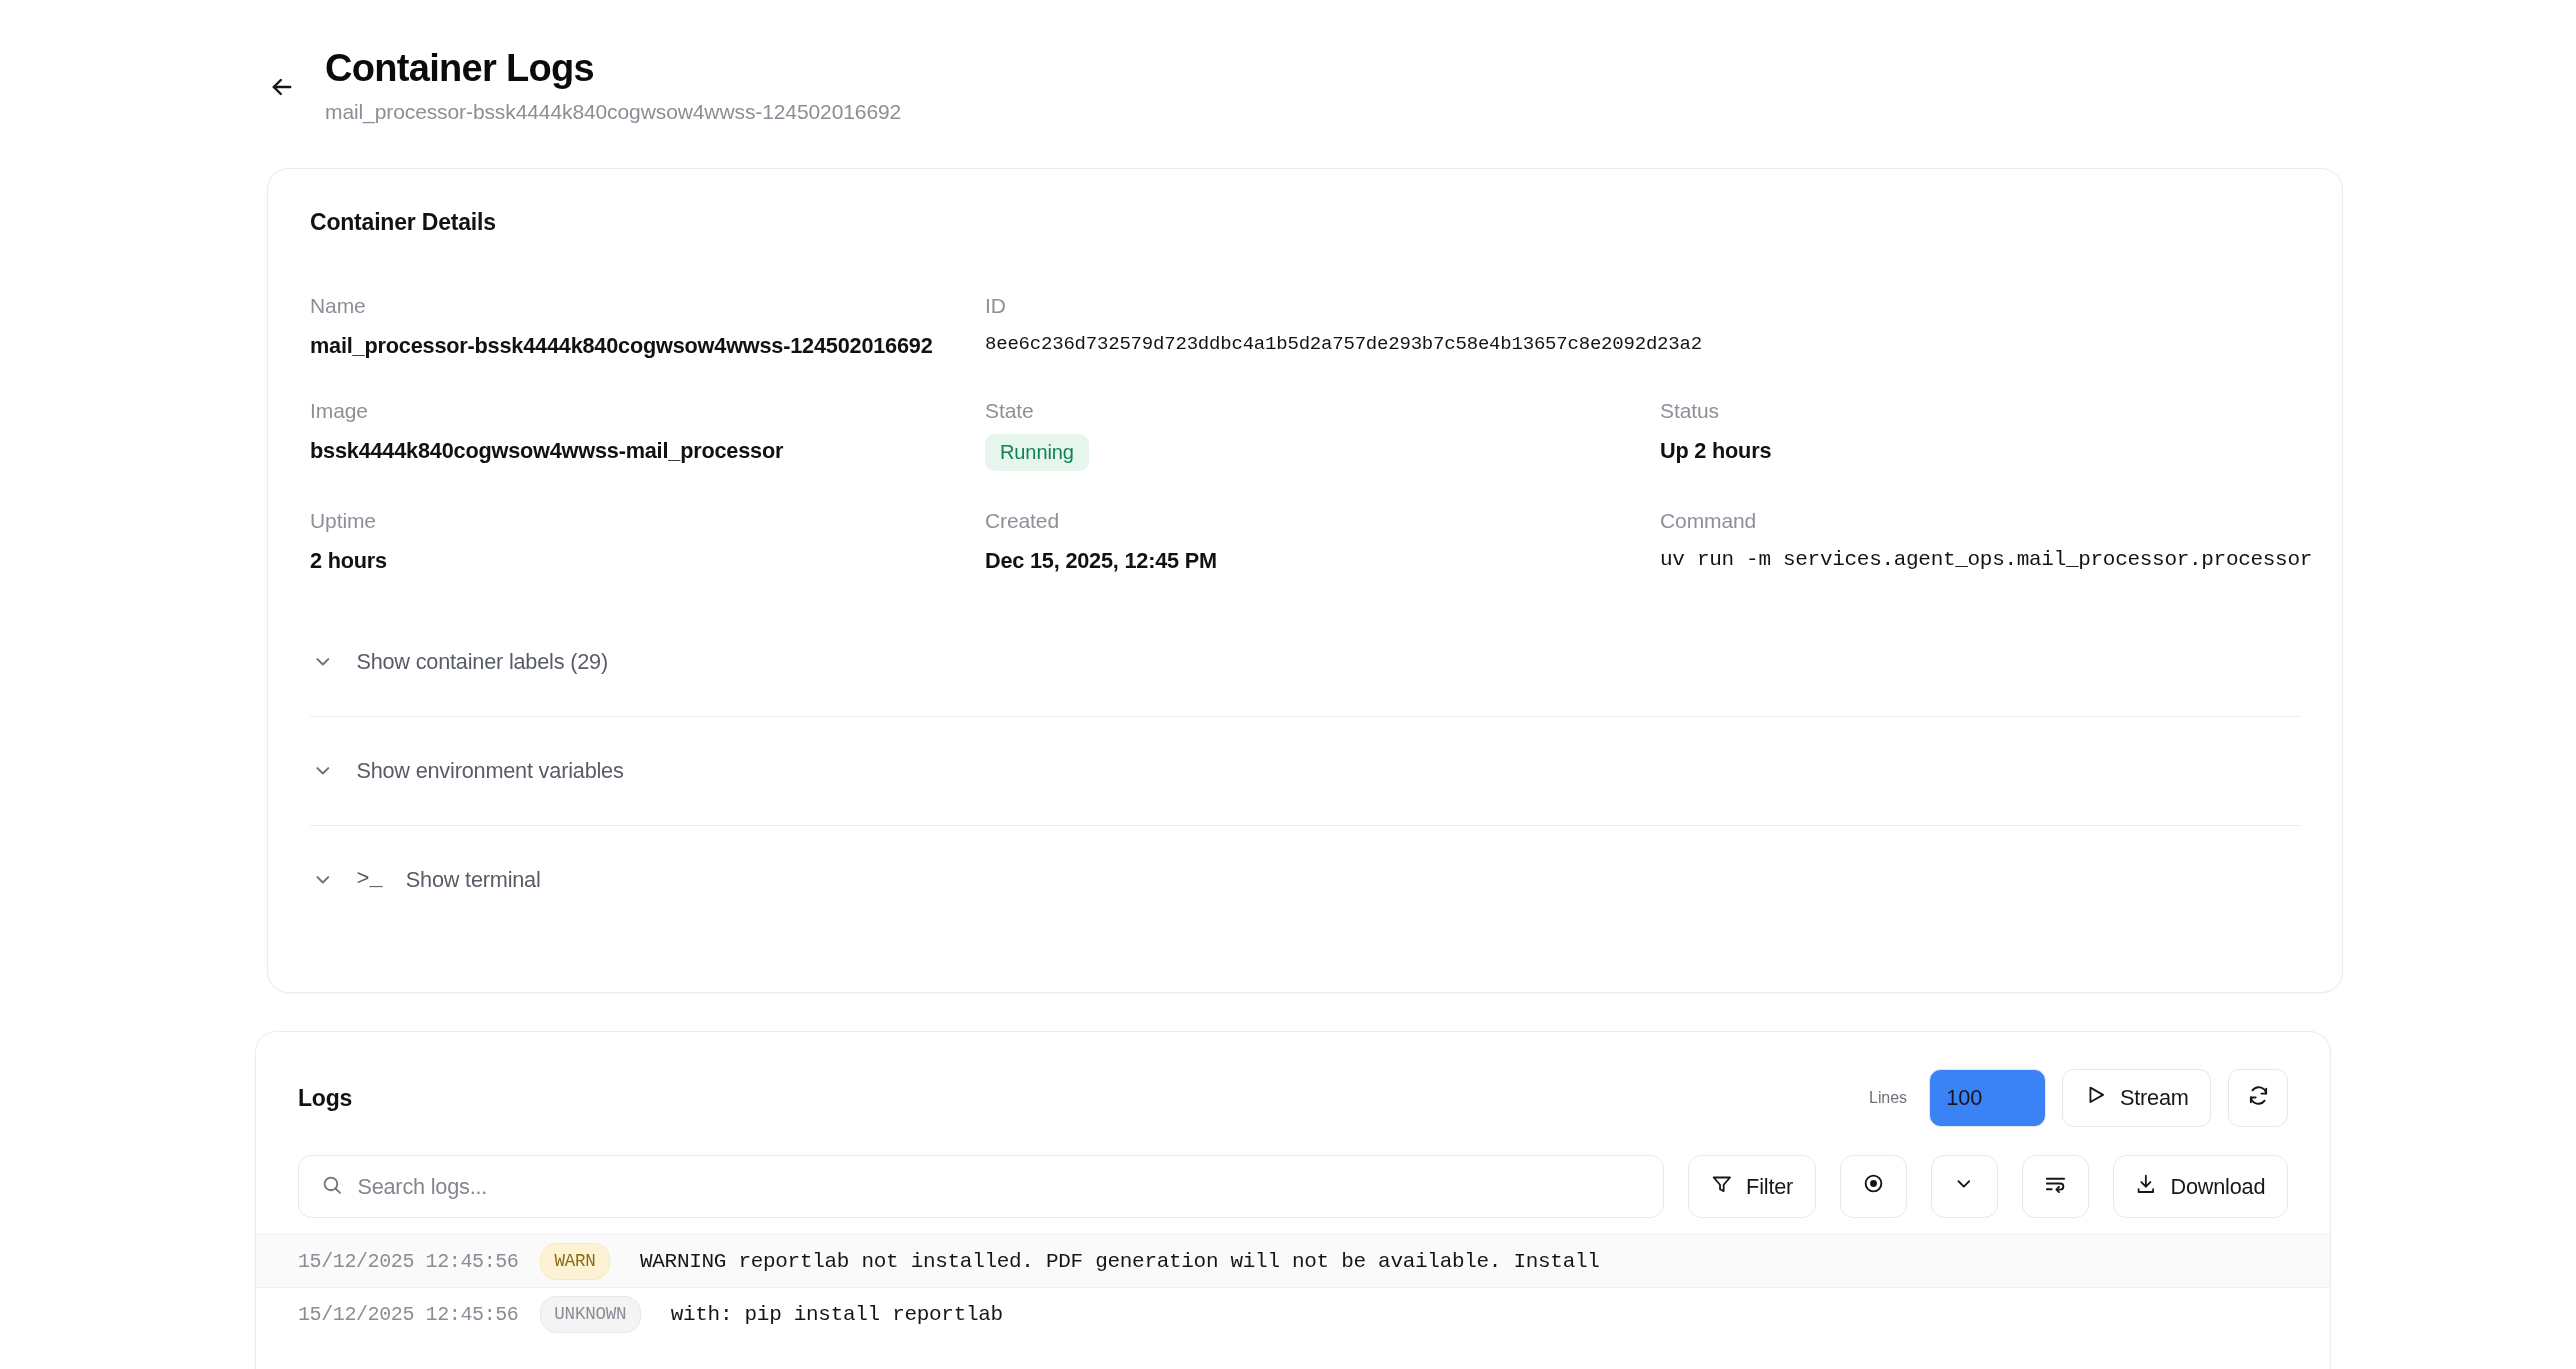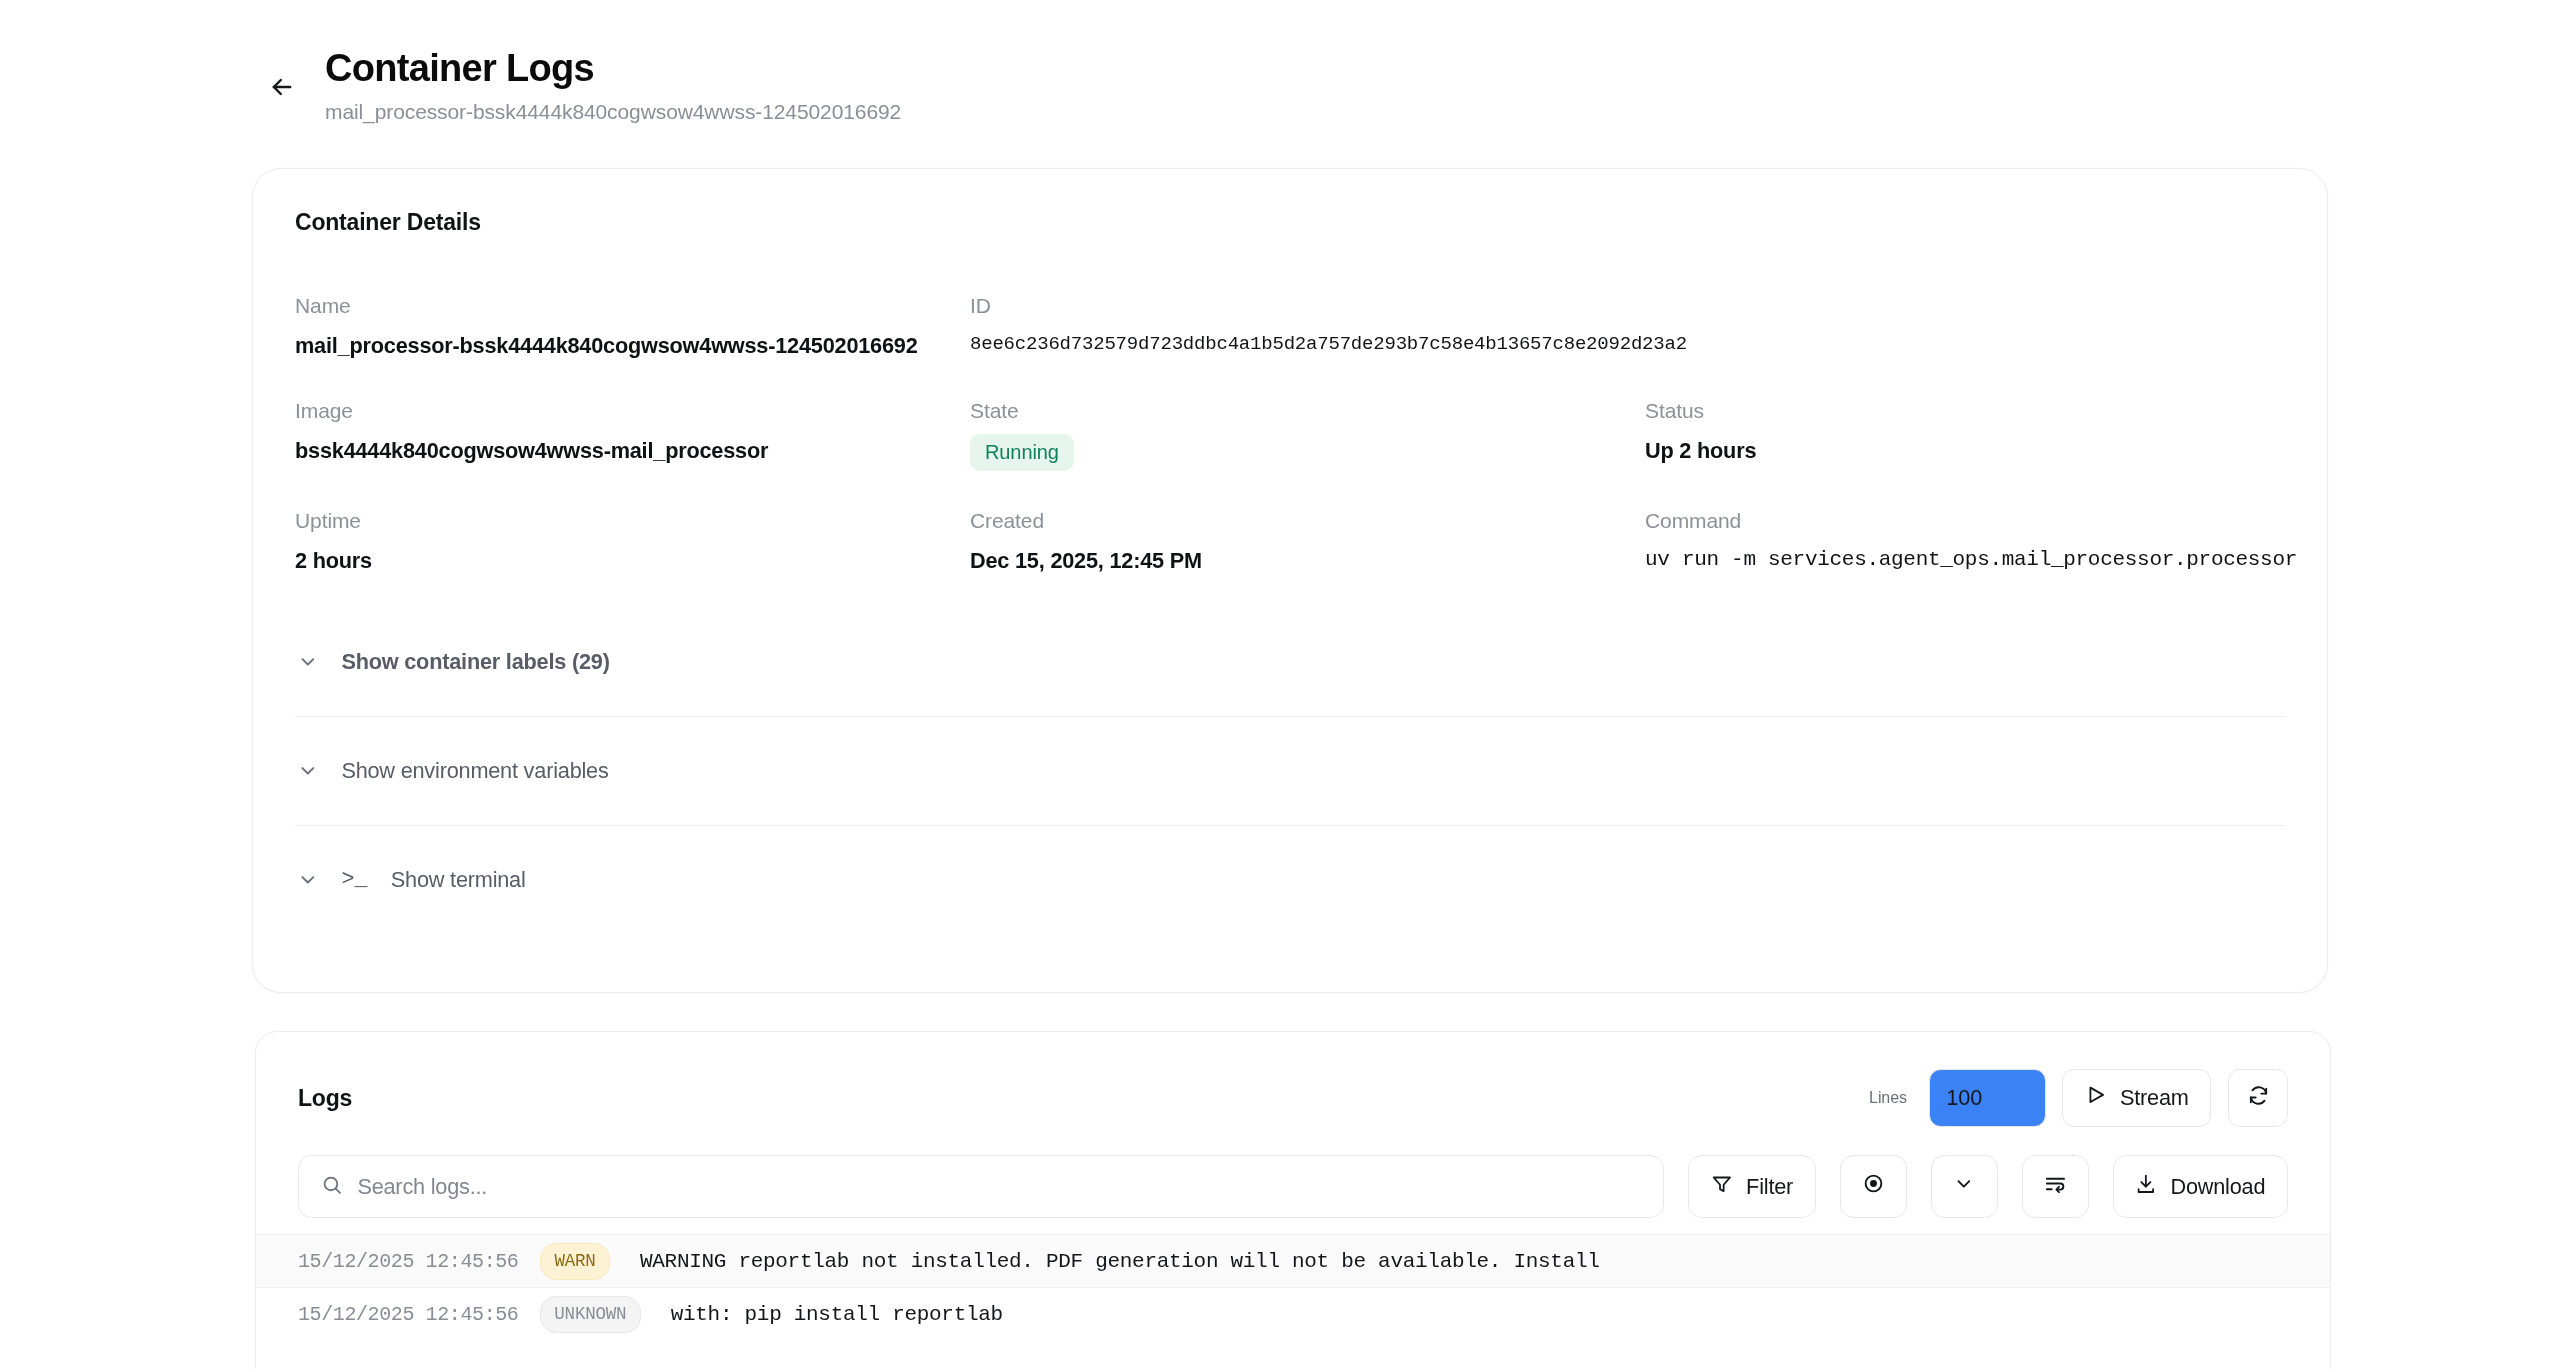--- a/index.html
+++ b/index.html
@@ -55,22 +55,22 @@
 
   
   .card {
     position: absolute;
     background: #ffffff;
     border: 1.7px solid #ececee;
     border-radius: 21.7px;
     box-shadow: 0 0.8px 1.7px rgba(16,18,24,0.035);
   }
   #details-card {
-    left: 252px; top: 168px;
-    width: 2076px; height: 825px; border-radius: 29px;
+    left: 267px; top: 168px;
+    width: 2076px; height: 825px;
   }
   #logs-card {
     left: 255px; top: 1031px;
     width: 2076px; height: 392px;
     overflow: hidden;
   }
 
   .card-title {
     font-size: 23px;
     font-weight: 700;
@@ -135,21 +135,21 @@
   .accordions { margin-top: 43px; }
   .accordion {
     display: flex;
     align-items: center;
     gap: 21.7px;
     height: 52px;
     padding: 0 1.7px;
     cursor: pointer;
   }
   .accordion-wrap { border-top: 1.7px solid #ededef; padding: 28px 0 28px 0; }
-  .accordion-wrap:first-child { border-top: none; padding-top: 16.7px; font-weight: bold; }
+  .accordion-wrap:first-child { border-top: none; padding-top: 16.7px; }
   .accordion-label {
     font-size: 21.7px;
     color: #585c66;
     letter-spacing: -0.2px;
   }
   .chev {
     width: 23px; height: 23px;
     display: flex; align-items: center; justify-content: center;
     flex: 0 0 auto;
   }

